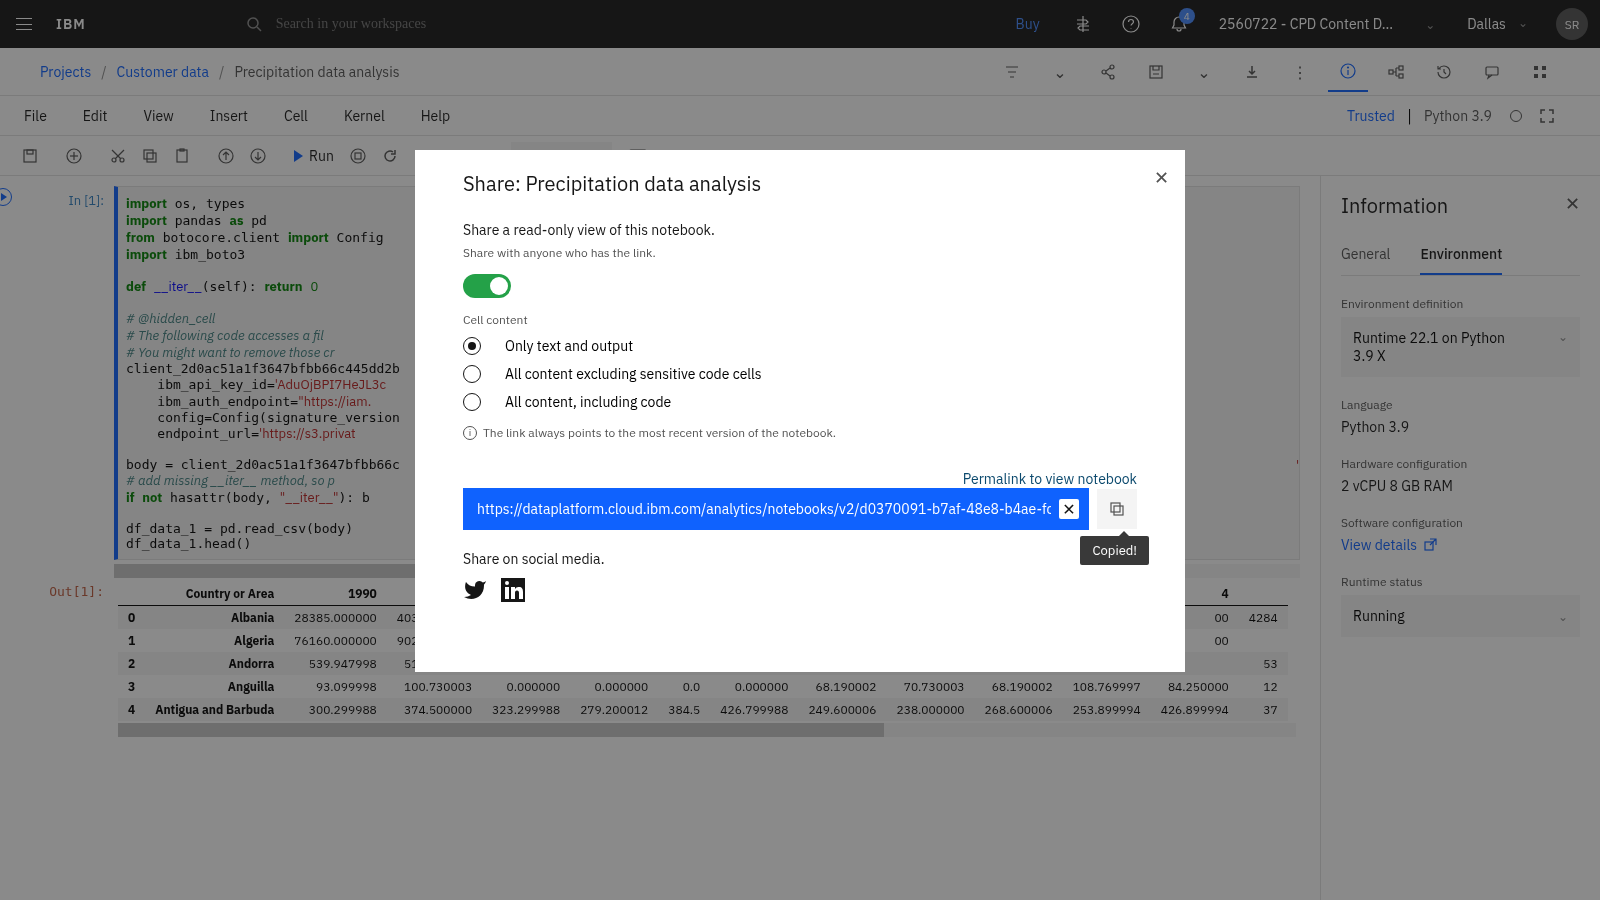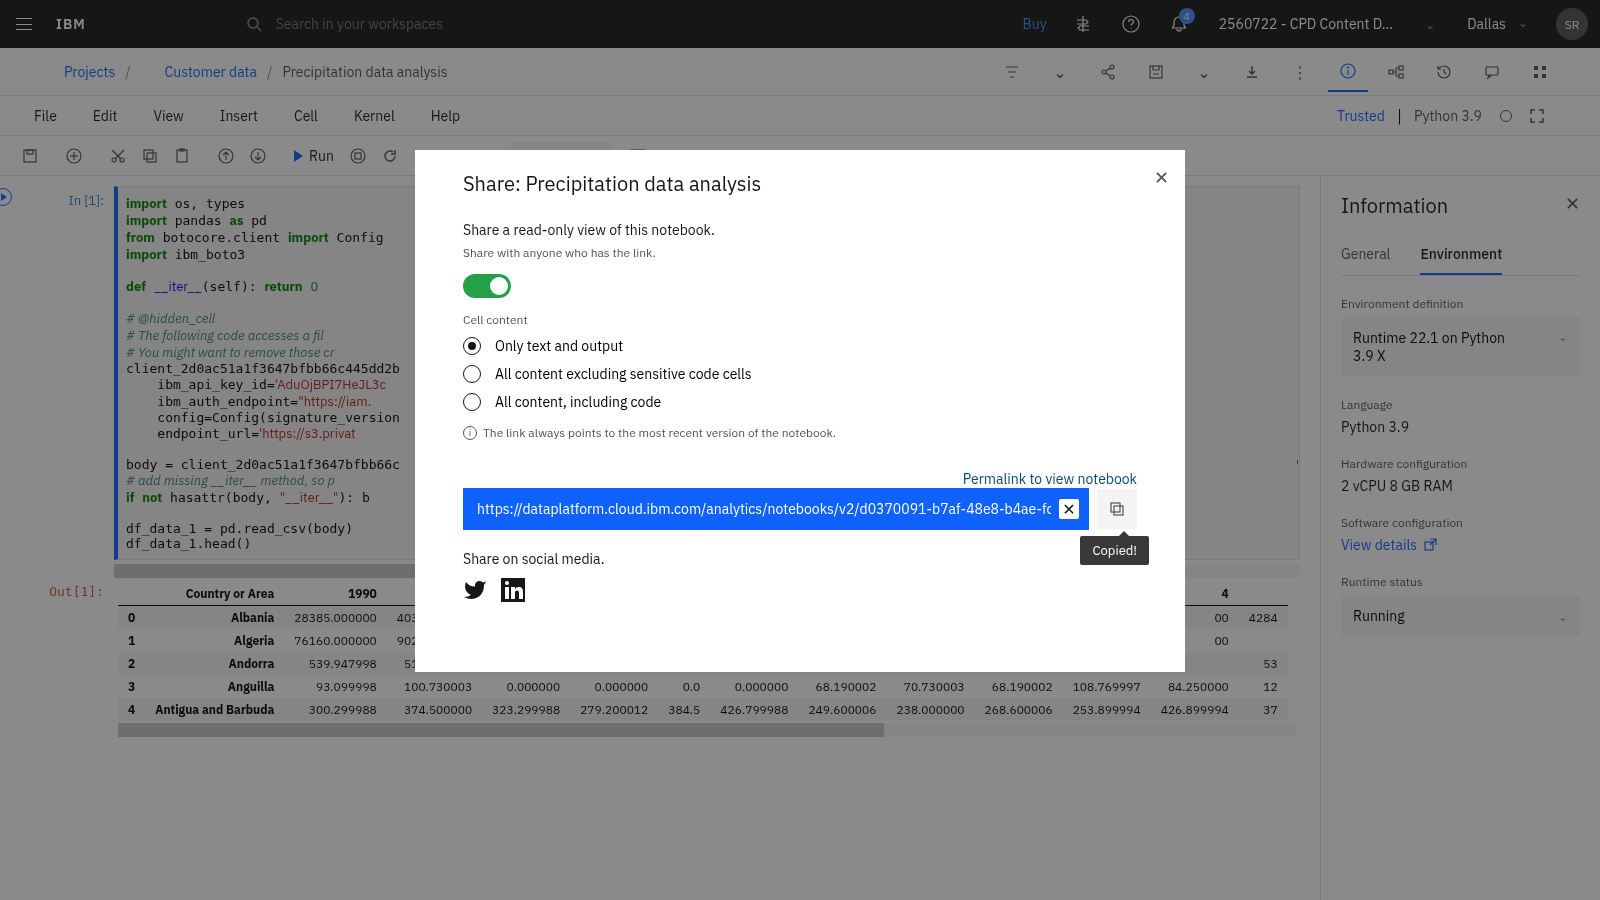--- a/index.html
+++ b/index.html
@@ -4,40 +4,40 @@
 <style>
 *{margin:0;padding:0;box-sizing:border-box;font-family:"IBM Plex Sans",Arial,sans-serif;}
 body{background:#fff;width:1600px;height:900px;overflow:hidden;position:relative;}
 .top-header{height:48px;background:#161616;display:flex;align-items:center;color:#fff;}
 .hamburger{width:48px;height:48px;display:flex;align-items:center;justify-content:center;cursor:pointer;}
 .hamburger-lines{width:16px;height:12px;display:flex;flex-direction:column;justify-content:space-between;}
 .hamburger-lines span{height:1px;background:#fff;}
 .ibm-logo{font-weight:600;font-size:14px;margin-left:8px;letter-spacing:1px;}
 .search-area{margin-left:160px;display:flex;align-items:center;color:#8d8d8d;}
 .search-icon{margin-right:14px;}
-.search-input{background:transparent;border:none;color:#8d8d8d;font-size:14px;width:300px;outline:none;}
+.search-input{background:transparent;border:none;color:#8d8d8d;font-size:14px;width:300px;outline:none;font-family:Liberation Serif, serif;}
 .header-right{margin-left:auto;display:flex;align-items:center;height:100%;}
-.buy-link{color:#4589ff;font-size:14px;margin-right:12px;}
+.buy-link{color:#4589ff;font-size:14px;margin-right:19px;}
 .header-icon{width:48px;height:48px;display:flex;align-items:center;justify-content:center;cursor:pointer;color:#fff;position:relative;}
 .notif-badge{position:absolute;top:8px;right:8px;background:#4589ff;color:#fff;font-size:10px;width:16px;height:16px;border-radius:50%;display:flex;align-items:center;justify-content:center;}
 .workspace-select{padding:0 16px;font-size:14px;color:#fff;display:flex;align-items:center;gap:32px;}
 .region-select{padding:0 16px;font-size:14px;color:#fff;display:flex;align-items:flex-start;gap:12px;}
 .avatar{width:32px;height:32px;border-radius:50%;background:#525252;display:flex;align-items:center;justify-content:center;font-size:12px;margin:0 12px;}
 .chevron{font-size:12px;color:#8d8d8d;}
 
 .breadcrumb-bar{height:48px;display:flex;align-items:center;padding:0 40px;border-bottom:1px solid #e0e0e0;}
 .breadcrumb{display:flex;align-items:center;gap:10px;font-size:14px;}
-.breadcrumb a{color:#0f62fe;text-decoration:none;margin-left:24px;}
+.breadcrumb a{color:#0f62fe;text-decoration:none;}
 .breadcrumb .sep{color:#8d8d8d;}
 .breadcrumb .current{color:#525252;}
 .bc-right{margin-left:auto;display:flex;align-items:center;gap:8px;}
 .bc-icon{width:40px;height:40px;display:flex;align-items:center;justify-content:center;cursor:pointer;color:#525252;}
 .bc-icon.active{border-bottom:2px solid #0f62fe;color:#0f62fe;}
 
-.menu-bar{height:40px;display:flex;align-items:center;padding:0 16px;border-bottom:1px solid #e0e0e0;}
+.menu-bar{height:40px;display:flex;align-items:center;padding:0 6px;border-bottom:1px solid #e0e0e0;}
 .menu-item{padding:0 18px;font-size:14px;color:#161616;cursor:pointer;}
 .menu-right{margin-left:auto;display:flex;align-items:center;gap:12px;padding-right:40px;}
 .trusted{color:#0f62fe;font-size:14px;}
 .kernel-name{font-size:14px;color:#525252;}
 .kernel-circle{width:12px;height:12px;border:1.5px solid #525252;border-radius:50%;display:inline-block;margin:0 6px;}
 .expand-icon{cursor:pointer;}
 
 .toolbar{height:40px;display:flex;align-items:center;padding:0 14px;gap:0;border-bottom:1px solid #e0e0e0;}
 .tb-icon{width:32px;height:32px;display:flex;align-items:center;justify-content:center;cursor:pointer;color:#525252;}
 .tb-sep{width:12px;}
@@ -86,21 +86,21 @@
 .modal{width:770px;background:#fff;position:relative;}
 .modal-body{padding:20px 48px 30px;}
 .modal-title{font-size:20px;color:#161616;margin-bottom:24px;}
 .modal-close{position:absolute;top:16px;right:16px;cursor:pointer;font-size:18px;color:#525252;}
 .share-desc{font-size:14px;color:#161616;margin-bottom:6px;}
 .share-sub{font-size:12px;color:#525252;margin-bottom:14px;}
 .toggle{width:48px;height:24px;background:#24a148;border-radius:12px;position:relative;margin-bottom:14px;}
 .toggle-knob{width:18px;height:18px;background:#fff;border-radius:50%;position:absolute;top:3px;right:3px;}
 .cell-content-label{font-size:12px;color:#525252;margin-bottom:10px;}
 .radio-group{margin-bottom:14px;}
-.radio-item{display:flex;align-items:center;gap:14px;margin-bottom:10px;font-size:14px;}
+.radio-item{display:flex;align-items:center;gap:24px;margin-bottom:10px;font-size:14px;}
 .radio{width:18px;height:18px;border:1px solid #161616;border-radius:50%;display:flex;align-items:center;justify-content:center;}
 .radio.checked::after{content:"";width:8px;height:8px;background:#161616;border-radius:50%;}
 .link-note{font-size:12px;color:#525252;margin-bottom:30px;display:flex;align-items:center;gap:6px;}
 .info-icon{width:14px;height:14px;border:1px solid #525252;border-radius:50%;display:flex;align-items:center;justify-content:center;font-size:10px;}
 .permalink-label{font-size:14px;color:#0c4a6e;text-align:right;}
 .permalink-row{display:flex;gap:8px;margin-bottom:20px;align-items:center;position:relative;}
 .input-wrap{flex:1;position:relative;}
 .input-wrap input{width:100%;border:2px solid #0f62fe;padding:10px 36px 10px 12px;font-size:14px;background:#fff;outline:none;color:#fff;background:#0f62fe;}
 .input-x{position:absolute;right:10px;top:50%;transform:translateY(-50%);cursor:pointer;color:#161616;background:#fff;width:20px;height:20px;display:flex;align-items:center;justify-content:center;border-radius:2px;}
 .copy-btn{width:40px;height:40px;background:#f4f4f4;display:flex;align-items:center;justify-content:center;cursor:pointer;}

